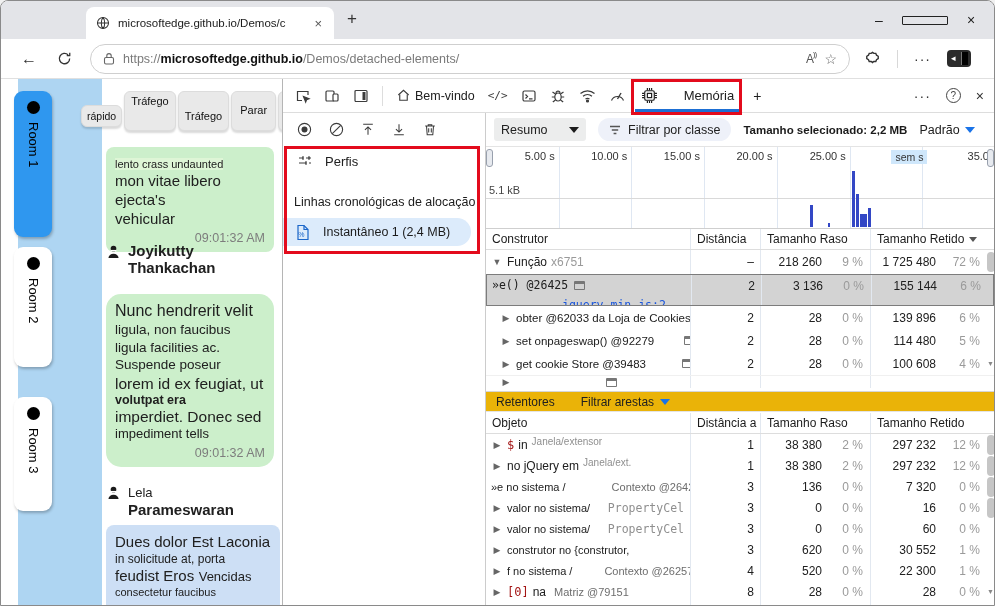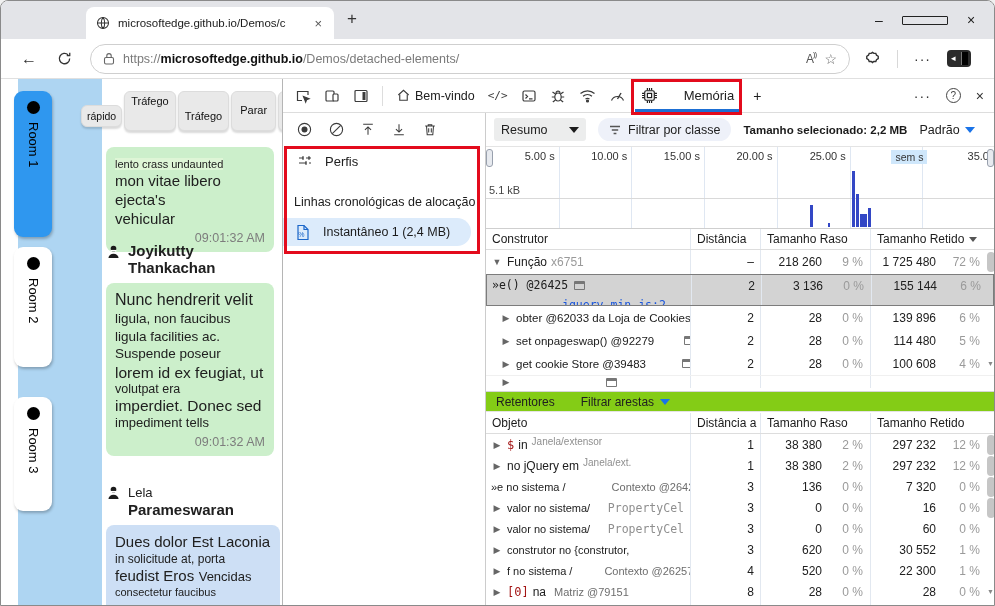--- a/index.html
+++ b/index.html
@@ -60,24 +60,24 @@
   .green { background:#ccefcb; }
   .blue  { background:#cddff5; }
   .m-time { text-align:right; color:#7d7d7d; font-size:12.5px; margin-top:3px; }
   .msg1 { top:68px; }
   .m1l1 { font-size:11px; background:#def5d6; display:inline-block; }
   .m1l2 { font-size:15px; line-height:1.25; }
   .author { position:absolute; left:105px; display:flex; gap:7px; }
   .author .names { font-size:15px; font-weight:bold; line-height:1.15; }
   .names .thin { font-weight:normal; font-size:13px; }
   .a1 { top:163px; }
-  .msg2 { top:204px; }
+  .msg2 { top:215px;border-radius:15px; }
   .msg2 .s { font-size:13.5px; line-height:1.3; }
   .msg2 .l { font-size:16px; line-height:1.25; }
-  .msg2 .m { font-size:12.5px; }
+  .msg2 .m { font-size:12.5px;font-weight:bold; }
   .a2 { top:404px; }
   .msg3 { top:446px; width:174px; height:100px; }
   .msg3 .l { font-size:15px; line-height:1.3; }
   .msg3 .s { font-size:12px; }
   .msg3 .m { font-size:13px; }
   .avatar-ic { margin-top:2px; }
 
   
   .devtools { position:absolute; left:281px; top:78px; right:0; bottom:0; background:#fff; border-left:1px solid #b5b5b5; }
   .dt-toolbar { position:absolute; left:0; top:0; right:0; height:34px; border-bottom:1px solid #ddd;
@@ -150,21 +150,21 @@
   .r-sel .name-cell { flex-direction:column; align-items:flex-start; padding-top:3px; }
   .sel-line1 { display:flex; align-items:center; }
   .mono { font-family:"DejaVu Sans Mono",monospace; }
   .jslink { font-family:"DejaVu Sans Mono",monospace; font-size:11.5px; color:#1a56db; text-decoration:underline; margin-left:70px; margin-top:2px; }
   .r-std { height:23px; }
   .partial { height:13px; border-top:1px solid #f0f0f0; }
   .sortcaret { width:0; height:0; border-left:4px solid transparent; border-right:4px solid transparent; border-top:5px solid #555; }
   .sc-up, .sc-down { position:absolute; left:1px; font-size:7px; color:#888; }
   .thumb { position:absolute; left:1px; width:8px; background:#c6c6c6; border-radius:4px; }
 
-  .retbar { position:absolute; left:0; top:278px; right:0; height:21px; background:#84cc16;
+  .retbar { position:absolute; left:0; top:278px; right:0; height:21px; background:#eab308;
             border-top:1px solid #d6d6d6; border-bottom:1px solid #e4e4e4; display:flex; align-items:center; gap:26px;
             padding-left:10px; font-size:12px; }
   .fedges { display:flex; align-items:center; gap:6px; }
 
   .rtable { position:absolute; left:0; top:300px; right:0; bottom:0; overflow:hidden; }
   .sec-tiny { font-size:10px; color:#8f8f8f; margin-top:-6px; }
   .sec-mid { font-size:11px; color:#6d6d6d; margin-left:42px; }
   .sec-auto { margin-left:auto; padding-right:6px; font-family:"DejaVu Sans Mono",monospace; font-size:11.5px; color:#8f8f8f; }
   .code-red { font-family:"DejaVu Sans Mono",monospace; color:#a31515; }
   .rrow { height:21px; }

